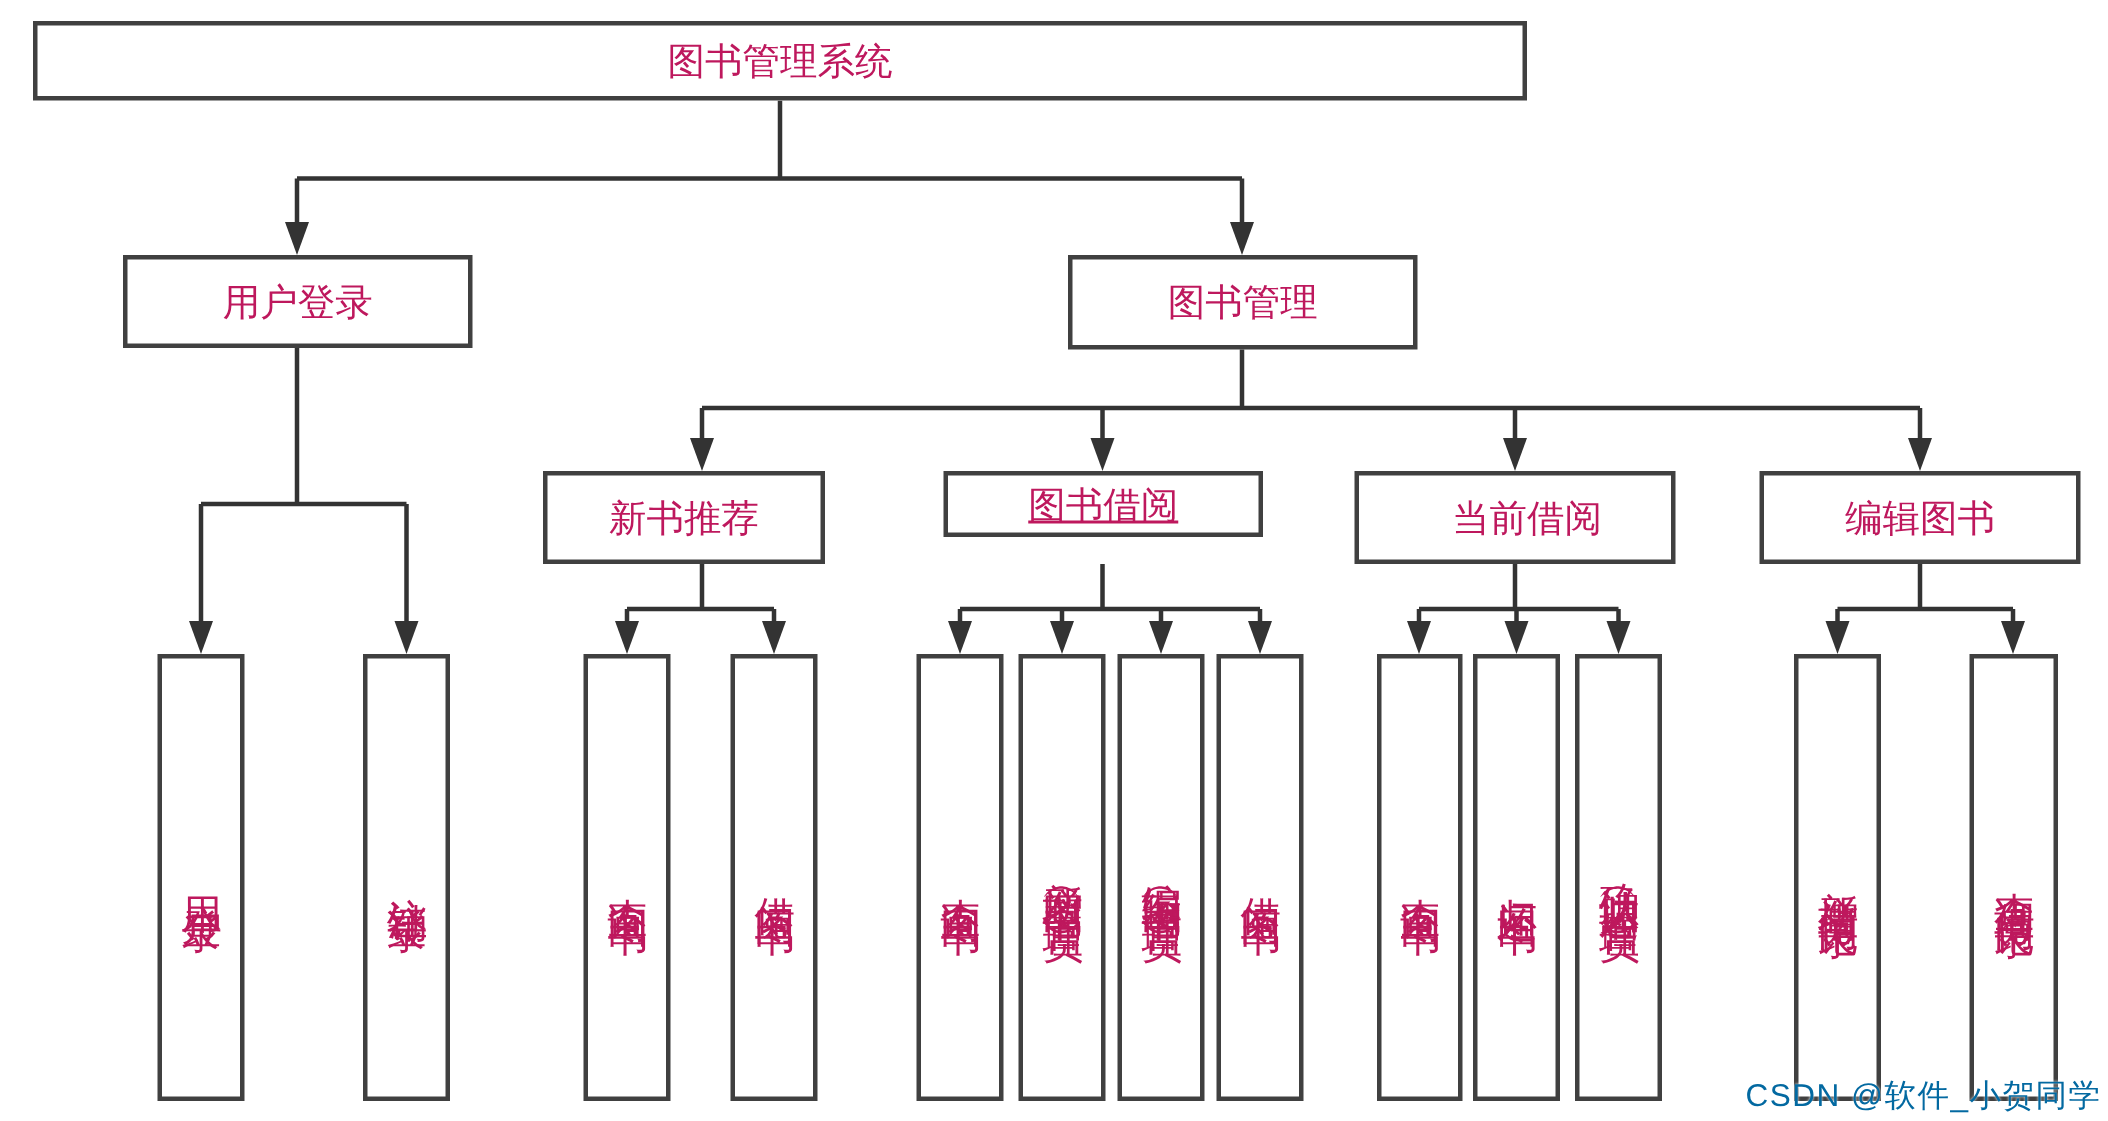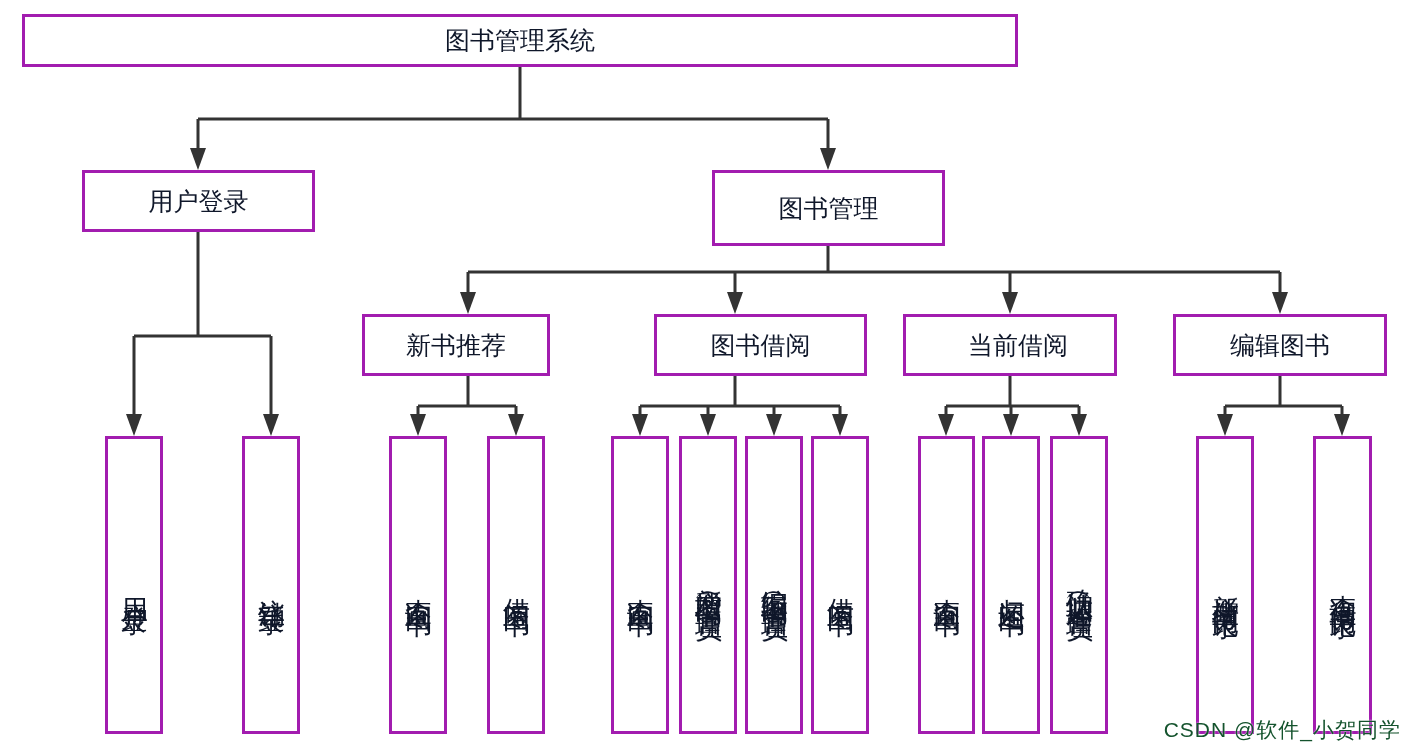--- a/index.html
+++ b/index.html
@@ -2,29 +2,29 @@
 <html><head>
 <meta charset="utf-8">
 <style>
   html,body{margin:0;padding:0;background:#ffffff;}
   .stage{
     position:relative;width:1405px;height:747px;background:#ffffff;overflow:hidden;
     font-family:"Liberation Sans","DejaVu Sans",sans-serif;color:#3a3a3a;
   }
   .connectors{position:absolute;left:0;top:0;width:1405px;height:747px;}
   .node{
-    position:absolute;box-sizing:border-box;border:3px solid #a21caf;background:#ffffff;
-    display:grid;place-items:center;font-size:25px;color:#0f172a;white-space:nowrap;
+    position:absolute;box-sizing:border-box;border:3px solid #404040;background:#ffffff;
+    display:grid;place-items:center;font-size:25px;color:#be185d;white-space:nowrap;
   }
   .leaf{
     writing-mode:vertical-rl;text-orientation:mixed;
     font-size:27px;letter-spacing:4px;line-height:1;white-space:normal;
   }
   .watermark{
-    position:absolute;right:4px;bottom:3px;font-size:21px;color:#14532d;
+    position:absolute;right:4px;bottom:3px;font-size:21px;color:#0369a1;
     letter-spacing:1px;z-index:5;text-shadow:0 0 2px #ffffff;
   }
 </style>
 </head>
 <body>
 
 <div class="stage">
 
   <svg class="connectors" viewBox="0 0 1405 747" xmlns="http://www.w3.org/2000/svg">
     <g stroke="#333333" stroke-width="3" fill="none">
@@ -62,24 +62,24 @@
       <polygon points="1003,414 1019,414 1011,436"></polygon>
       <polygon points="1071,414 1087,414 1079,436"></polygon>
       <polygon points="1217,414 1233,414 1225,436"></polygon>
       <polygon points="1334,414 1350,414 1342,436"></polygon>
     </g>
   </svg>
 
   <div class="node" style="left:22px;top:14px;width:996px;height:53px;">图书管理系统</div>
 
   <div class="node" style="left:82px;top:170px;width:233px;height:62px;">用户登录</div>
-  <div class="node" style="left:712px;top:170px;width:233px;height:76px;">图书管理</div>
+  <div class="node" style="left:712px;top:170px;width:233px;height:63px;">图书管理</div>
 
   <div class="node" style="left:362px;top:314px;width:188px;height:62px;">新书推荐</div>
-  <div class="node" style="left:654px;top:314px;width:213px;height:62px;">图书借阅</div>
+  <div class="node" style="left:629px;top:314px;width:213px;height:44px;text-decoration:underline;">图书借阅</div>
   <div class="node" style="left:903px;top:314px;width:214px;height:62px;padding-left:16px;">当前借阅</div>
   <div class="node" style="left:1173px;top:314px;width:214px;height:62px;">编辑图书</div>
 
   <div class="node leaf" style="left:105px;top:436px;width:58px;height:298px;">用户登录</div>
   <div class="node leaf" style="left:242px;top:436px;width:58px;height:298px;">注销登录</div>
 
   <div class="node leaf" style="left:389px;top:436px;width:58px;height:298px;">查询图书</div>
   <div class="node leaf" style="left:487px;top:436px;width:58px;height:298px;">借阅图书</div>
 
   <div class="node leaf" style="left:611px;top:436px;width:58px;height:298px;">查询图书</div>

